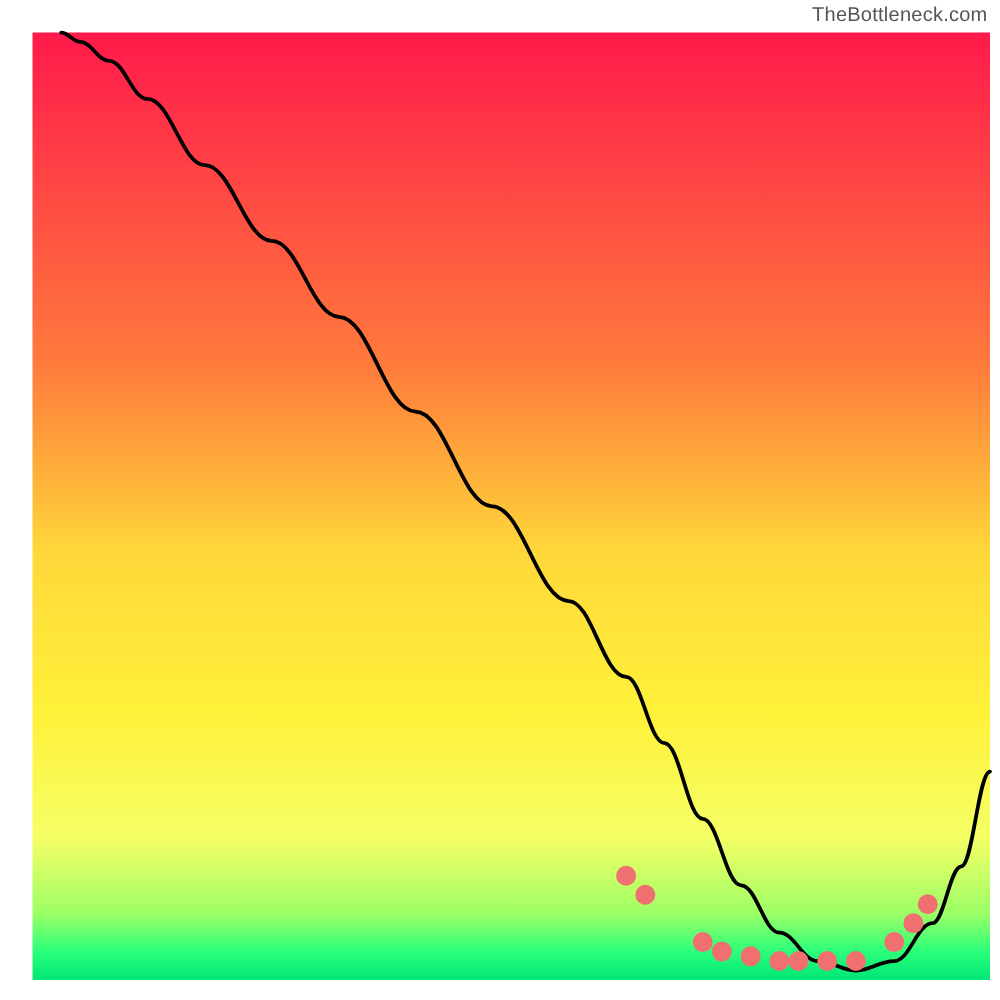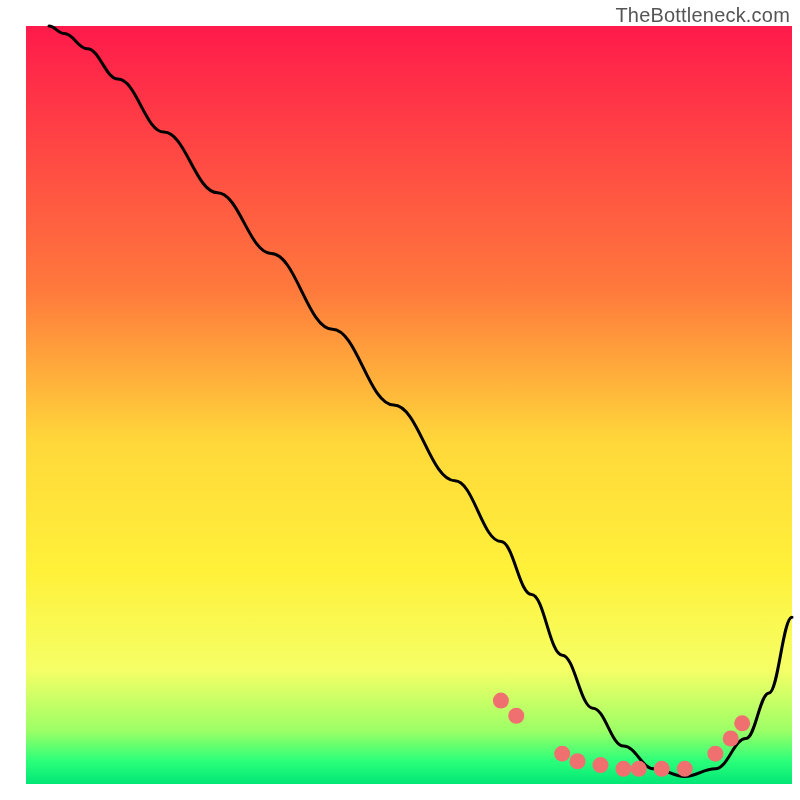--- a/index.html
+++ b/index.html
@@ -3,21 +3,21 @@
 <meta charset="utf-8">
 <style>
   * { margin: 0; padding: 0; box-sizing: border-box; }
   html, body { width: 800px; height: 800px; overflow: hidden; background: #fff; }
   .chart-wrap { position: relative; width: 800px; height: 800px; }
   .attribution {
     position: absolute;
     top: 4px;
     right: 10px;
     font-family: Arial, Helvetica, sans-serif;
-    font-size: 20px;
+    font-size: 16px;
     color: #555;
     font-weight: 400;
     letter-spacing: 0.2px;
   }
   svg { position: absolute; inset: 0; }
 </style>
 </head>
 <body>
 
 <div class="chart-wrap">

